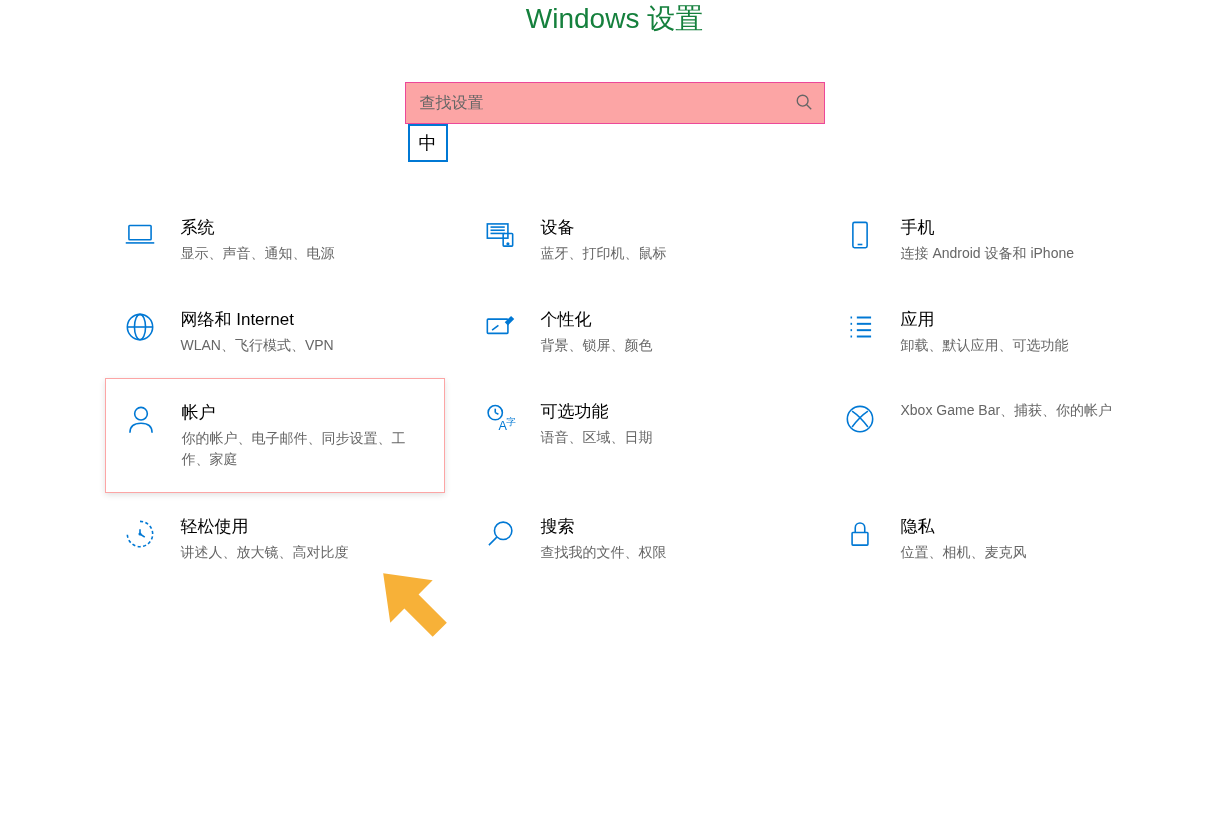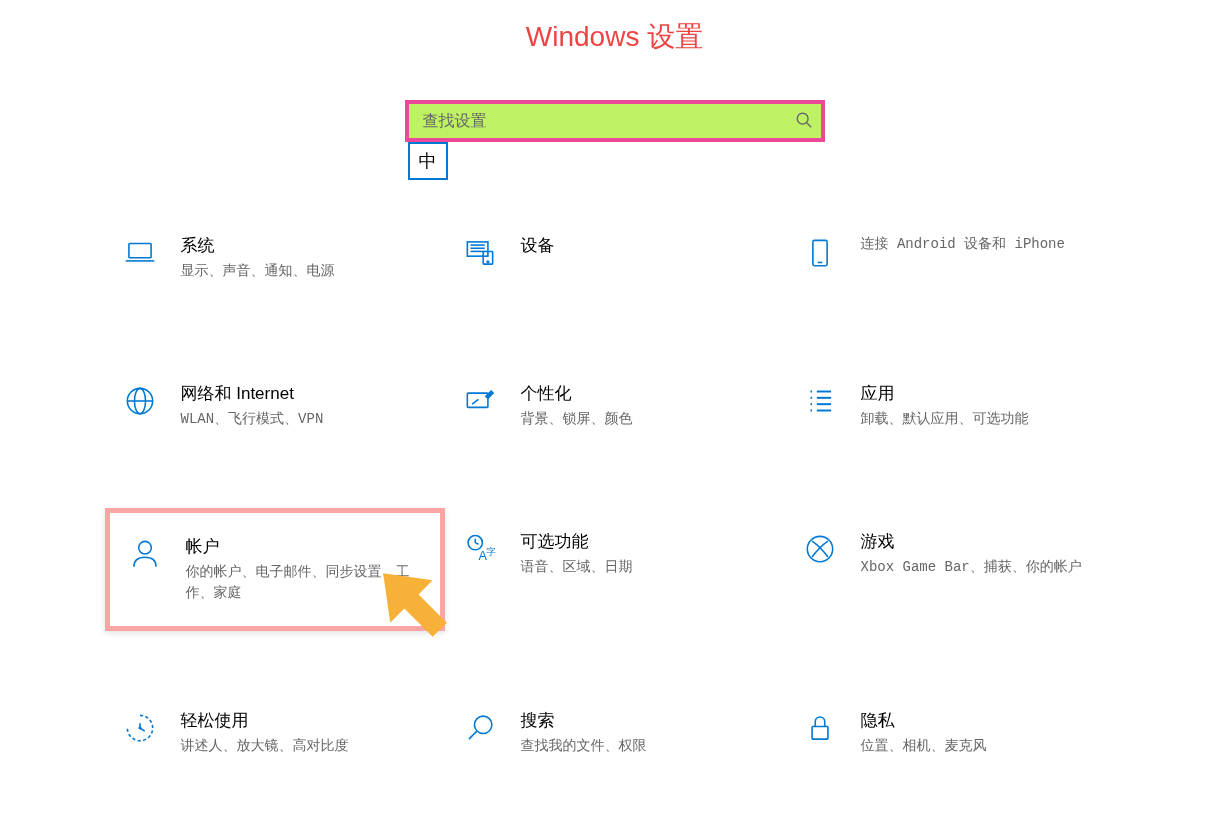--- a/index.html
+++ b/index.html
@@ -8,33 +8,32 @@
       background: #ffffff;
       width: 1229px;
       height: 819px;
       overflow: hidden;
       color: #000;
     }
     .page-title {
       text-align: center;
       font-size: 28px;
       font-weight: 300;
-      padding-top: 18px;
-      color: #ef4444;
+      color: #15803d;
     }
     .search-wrap {
       position: relative;
       width: 420px;
       margin: 44px auto 0 auto;
     }
     .search-box {
       width: 100%;
       height: 42px;
-      border: 4px solid #ec4899;
-      background: #bef264;
+      border: 1px solid #ec4899;
+      background: #fca5a5;
       padding: 0 40px 0 14px;
       font-size: 16px;
       color: #666;
       outline: none;
     }
     .search-box::placeholder { color: #666; }
     .search-icon {
       position: absolute;
       right: 12px;
       top: 11px;
@@ -56,31 +55,32 @@
       justify-content: center;
     }
     .grid {
       display: grid;
       grid-template-columns: repeat(3, 340px);
       column-gap: 0px;
       row-gap: 76px;
       width: 1020px;
       margin: 80px auto 0 auto;
       position: relative;
+      gap: 20px;
     }
     .tile {
       display: flex;
       align-items: flex-start;
       gap: 22px;
       padding: 12px 16px;
       cursor: pointer;
       position: relative;
     }
     .tile.highlighted {
-      border: 5px solid #fca5a5;
+      border: 1px solid #fca5a5;
       box-shadow: 0 2px 6px rgba(0,0,0,0.12);
       padding: 22px 16px;
       margin-top: -10px;
       margin-bottom: -10px;
     }
     .tile .icon {
       flex: 0 0 38px;
       width: 38px;
       height: 38px;
       color: #0078d4;
@@ -91,21 +91,20 @@
     .tile .txt { flex: 1; padding-top: 0; }
     .tile .title {
       font-size: 17px;
       color: #000;
       margin-bottom: 4px;
     }
     .tile .desc {
       font-size: 14px;
       color: #666;
       line-height: 1.5;
-      font-family: Liberation Mono, monospace;
     }
     .arrow-overlay {
       position: absolute;
       left: 360px;
       top: 550px;
       pointer-events: none;
     }
   </style>
 </head>
 <body>
@@ -144,31 +143,33 @@
         <rect x="8" y="10" width="26" height="18"></rect>
         <line x1="12" y1="14" x2="30" y2="14"></line>
         <line x1="12" y1="18" x2="30" y2="18"></line>
         <line x1="12" y1="22" x2="30" y2="22"></line>
         <rect x="28" y="22" width="12" height="16" rx="1"></rect>
         <circle cx="34" cy="35" r="1" fill="#0078d4"></circle>
       </svg>
     </span>
     <div class="txt">
       <div class="title">设备</div>
+      <div class="desc">蓝牙、打印机、鼠标</div>
     </div>
   </div>
 
   <div class="tile">
     <span class="icon">
       <svg width="40" height="40" viewBox="0 0 48 48" fill="none" stroke="#0078d4" stroke-width="2">
         <rect x="15" y="8" width="18" height="32" rx="2"></rect>
         <line x1="21" y1="36" x2="27" y2="36"></line>
       </svg>
     </span>
     <div class="txt">
+      <div class="title">手机</div>
       <div class="desc">连接 Android 设备和 iPhone</div>
     </div>
   </div>
 
   <div class="tile">
     <span class="icon">
       <svg width="40" height="40" viewBox="0 0 48 48" fill="none" stroke="#0078d4" stroke-width="2">
         <circle cx="24" cy="24" r="16"></circle>
         <ellipse cx="24" cy="24" rx="7" ry="16"></ellipse>
         <line x1="8" y1="24" x2="40" y2="24"></line>
@@ -244,21 +245,20 @@
 
   <div class="tile">
     <span class="icon">
       <svg width="40" height="40" viewBox="0 0 48 48" fill="none" stroke="#0078d4" stroke-width="2">
         <circle cx="24" cy="24" r="16"></circle>
         <path d="M14 14 C20 18 28 26 34 34"></path>
         <path d="M34 14 C28 18 20 26 14 34"></path>
       </svg>
     </span>
     <div class="txt">
-      <div class="title">游戏</div>
       <div class="desc">Xbox Game Bar、捕获、你的帐户</div>
     </div>
   </div>
 
   <div class="tile">
     <span class="icon">
       <svg width="40" height="40" viewBox="0 0 48 48" fill="none" stroke="#0078d4" stroke-width="2">
         <path d="M24 8 A16 16 0 1 1 8 24" stroke-dasharray="4 3"></path>
         <polyline points="24,18 24,24 30,28"></polyline>
         <circle cx="24" cy="24" r="2" fill="#0078d4" stroke="none"></circle>

